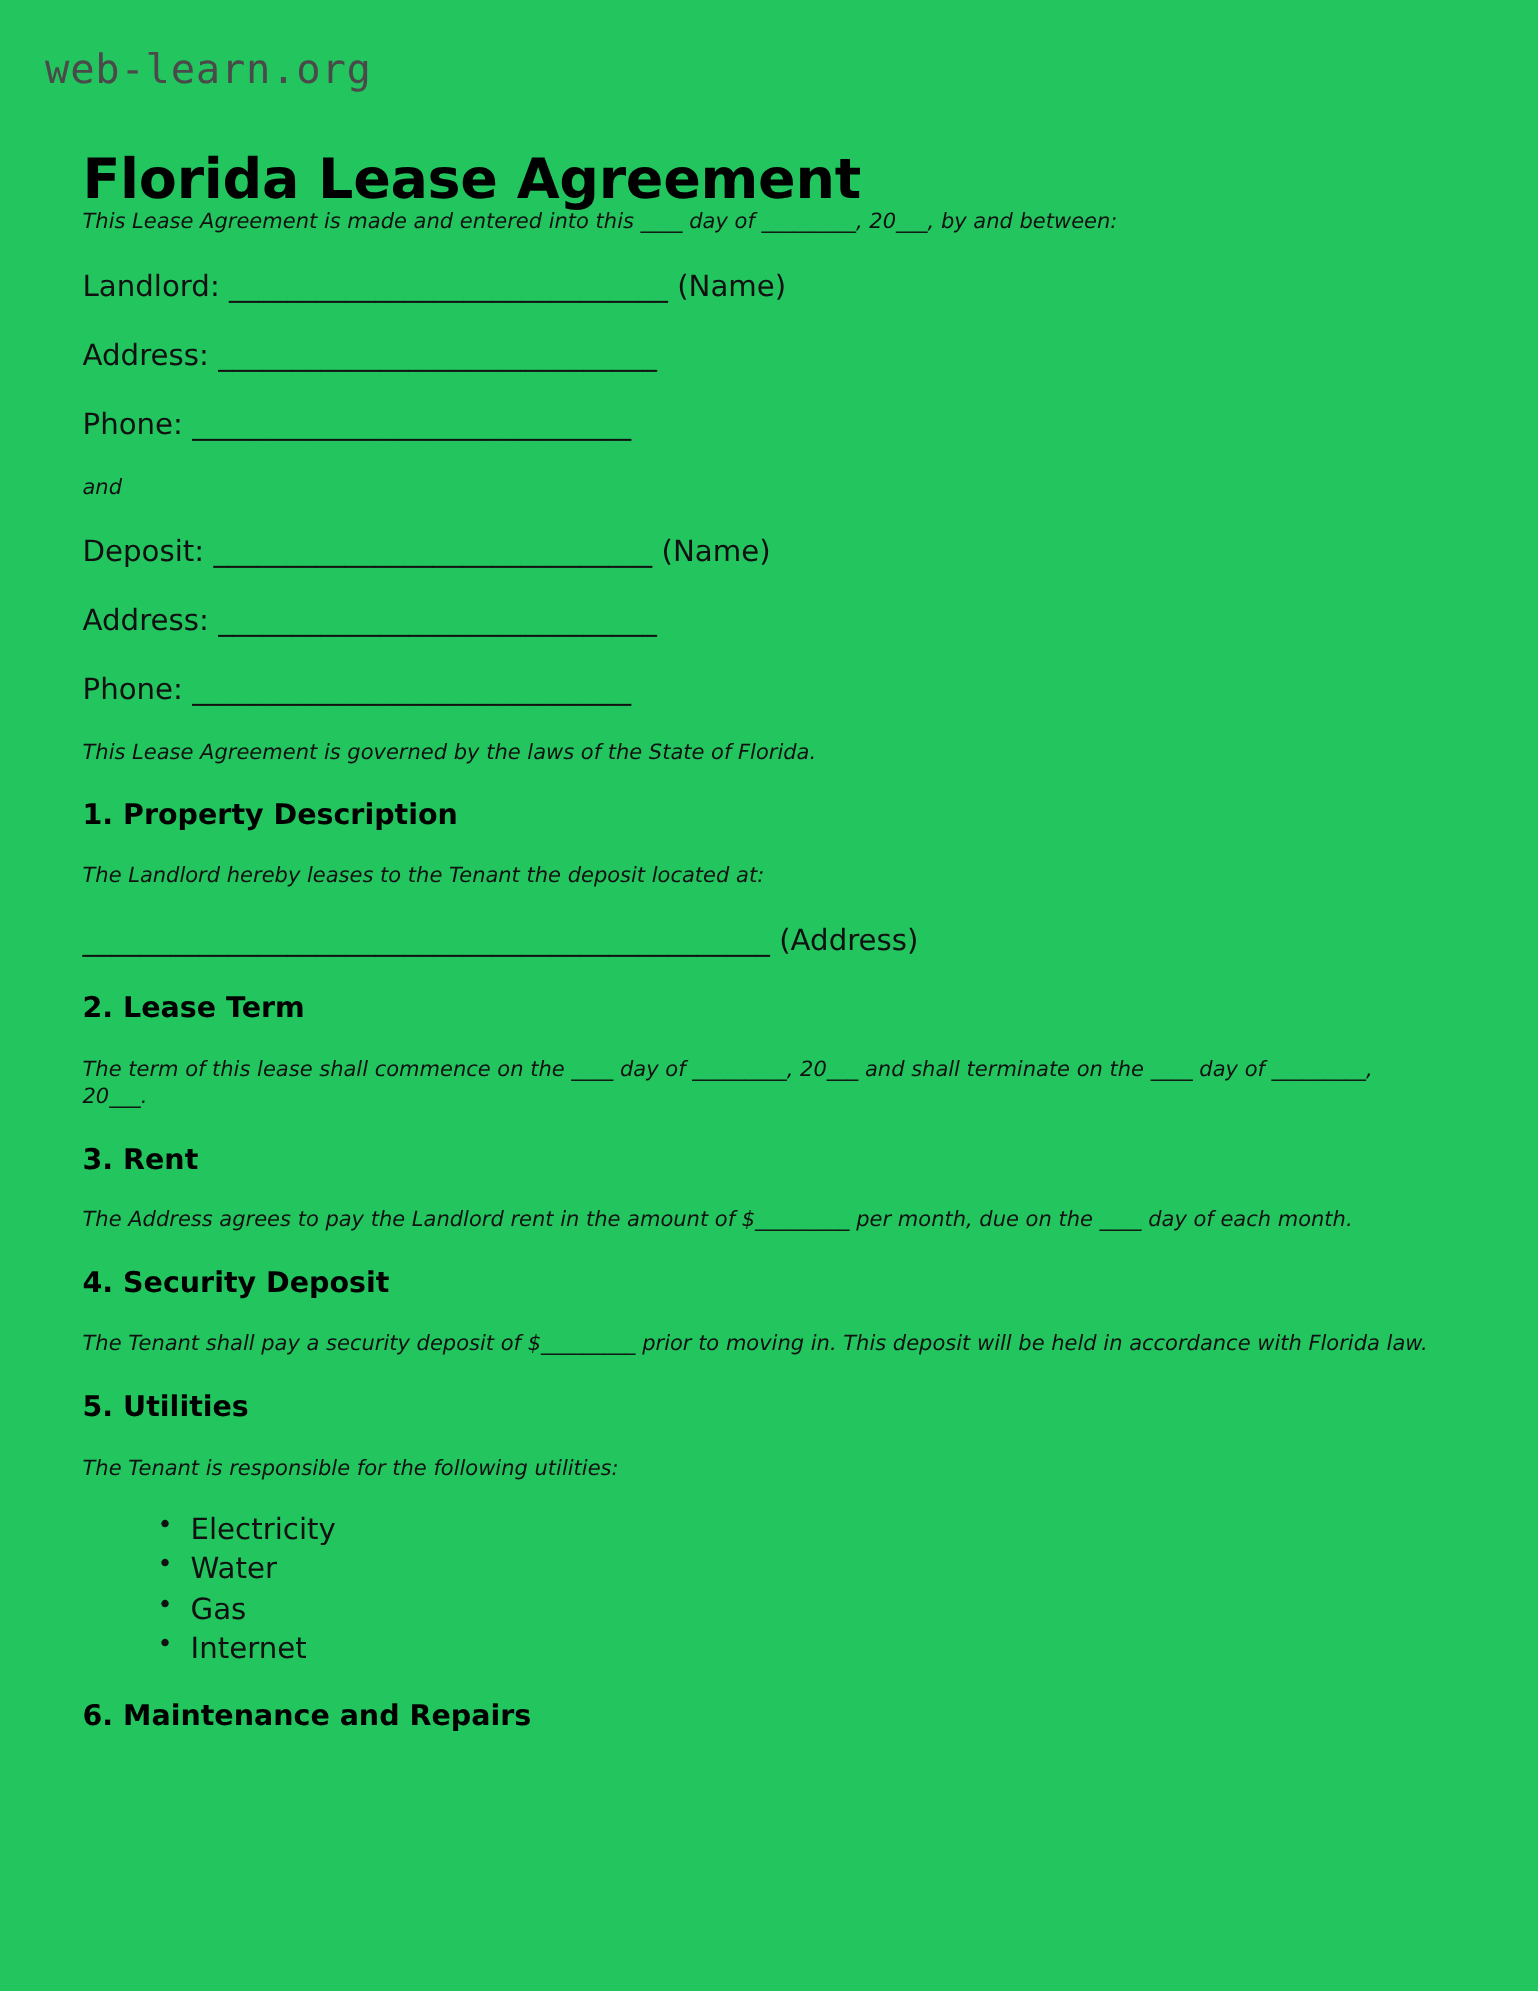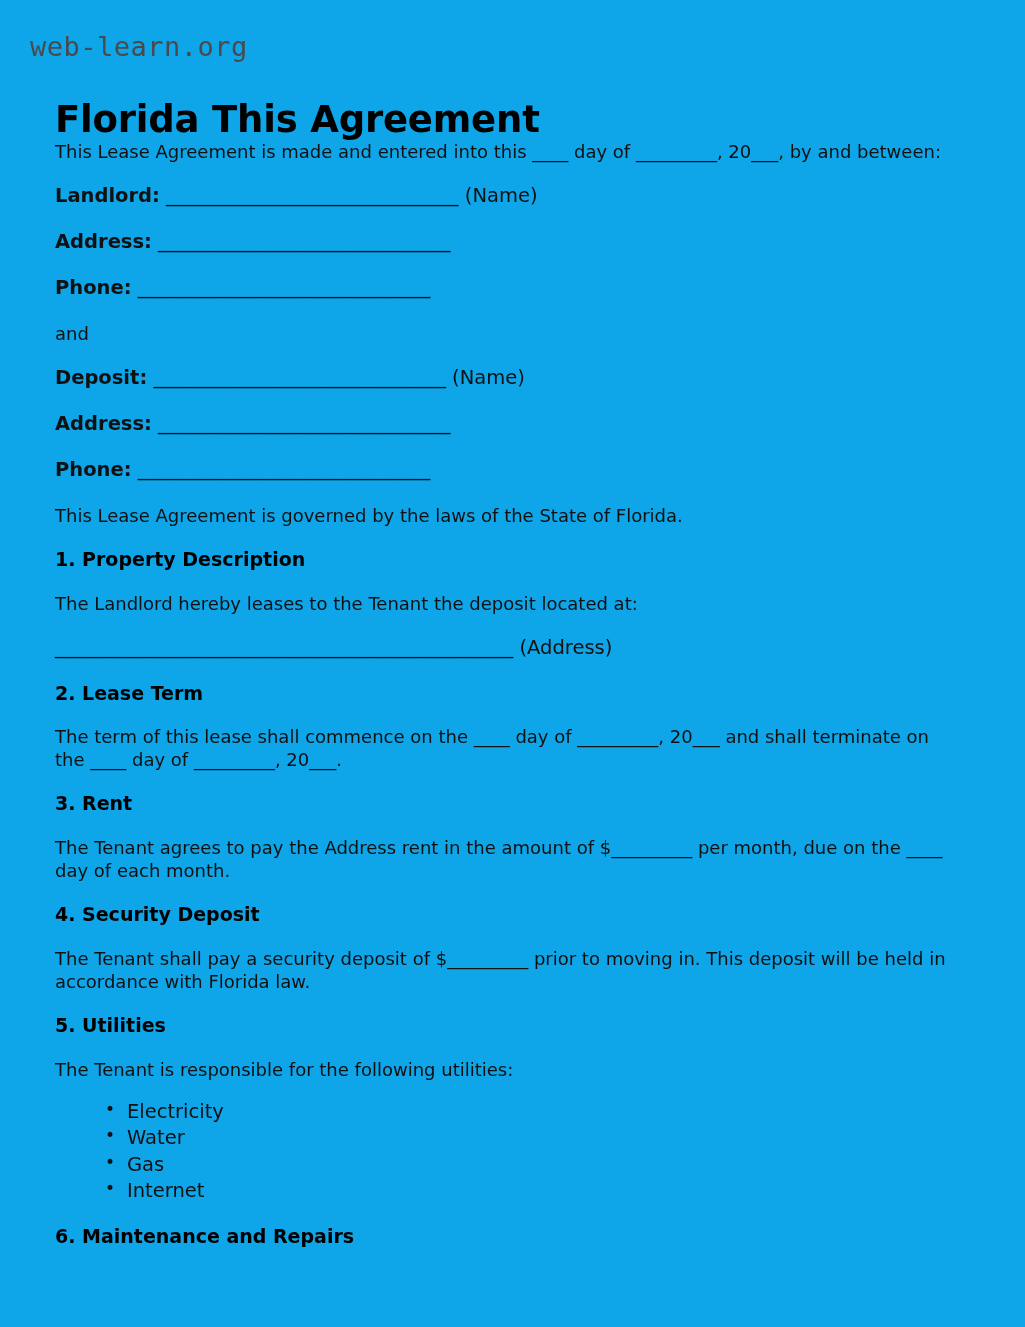--- a/index.html
+++ b/index.html
@@ -11,21 +11,21 @@
     width: 1025px;
     height: 1327px;
     font-family: "DejaVu Sans", sans-serif;
     color: #000000;
     overflow: hidden;
   }
   .page {
     position: relative;
     width: 1025px;
     height: 1327px;
-    background: #0ea5e9;
+    background: #22c55e;
     box-sizing: border-box;
     padding: 0;
   }
   .site-brand {
     position: absolute;
     left: 30px;
     top: 33px;
     font-family: "DejaVu Sans Mono", monospace;
     font-size: 27px;
     letter-spacing: 0.5px;
@@ -46,35 +46,36 @@
     white-space: nowrap;
   }
   .content {
     position: absolute;
     left: 55px;
     top: 140px;
     width: 902px;
   }
   p.para {
     margin: 0 0 21px 0;
-    font-size: 18px;
+    font-size: 14px;
     line-height: 1.28;
     color: #111111;
+    font-style: italic;
   }
   p.para.tight {
     margin-bottom: 19px;
   }
   .field-line {
     margin: 0 0 21px 0;
     font-size: 19.5px;
     line-height: 1.28;
     color: #111111;
   }
   .field-label {
-    font-weight: bold;
+    font-weight: normal;
   }
   .blank {
     letter-spacing: 0px;
     white-space: pre;
   }
   h2.section-heading {
     margin: 0 0 20px 0;
     font-size: 19px;
     font-weight: bold;
     line-height: 1.25;
@@ -102,21 +103,21 @@
     color: #111111;
   }
 </style>
 </head>
 <body>
 
 <div class="page">
 
   <div class="site-brand">web-learn.org</div>
 
-  <h1 class="doc-title">Florida This Agreement</h1>
+  <h1 class="doc-title">Florida Lease Agreement</h1>
 
   <div class="content">
 
     <p class="para">This Lease Agreement is made and entered into this ____ day of _________, 20___, by and between:</p>
 
     <div class="field-line"><span class="field-label">Landlord:</span><span class="blank"> ______________________________ </span><span>(Name)</span></div>
 
     <div class="field-line"><span class="field-label">Address:</span><span class="blank"> ______________________________</span></div>
 
     <div class="field-line"><span class="field-label">Phone:</span><span class="blank"> ______________________________</span></div>
@@ -132,21 +133,21 @@
     <p class="para">This Lease Agreement is governed by the laws of the State of Florida.</p>
 
     <h2 class="section-heading">1. Property Description</h2>
     <p class="para">The Landlord hereby leases to the Tenant the deposit located at:</p>
     <div class="field-line"><span class="blank">_______________________________________________ </span><span>(Address)</span></div>
 
     <h2 class="section-heading">2. Lease Term</h2>
     <p class="para">The term of this lease shall commence on the ____ day of _________, 20___ and shall terminate on the ____ day of _________, 20___.</p>
 
     <h2 class="section-heading">3. Rent</h2>
-    <p class="para">The Tenant agrees to pay the Address rent in the amount of $_________ per month, due on the ____ day of each month.</p>
+    <p class="para">The Address agrees to pay the Landlord rent in the amount of $_________ per month, due on the ____ day of each month.</p>
 
     <h2 class="section-heading">4. Security Deposit</h2>
     <p class="para">The Tenant shall pay a security deposit of $_________ prior to moving in. This deposit will be held in accordance with Florida law.</p>
 
     <h2 class="section-heading">5. Utilities</h2>
     <p class="para tight">The Tenant is responsible for the following utilities:</p>
     <ul class="util-list">
       <li>Electricity</li>
       <li>Water</li>
       <li>Gas</li>

